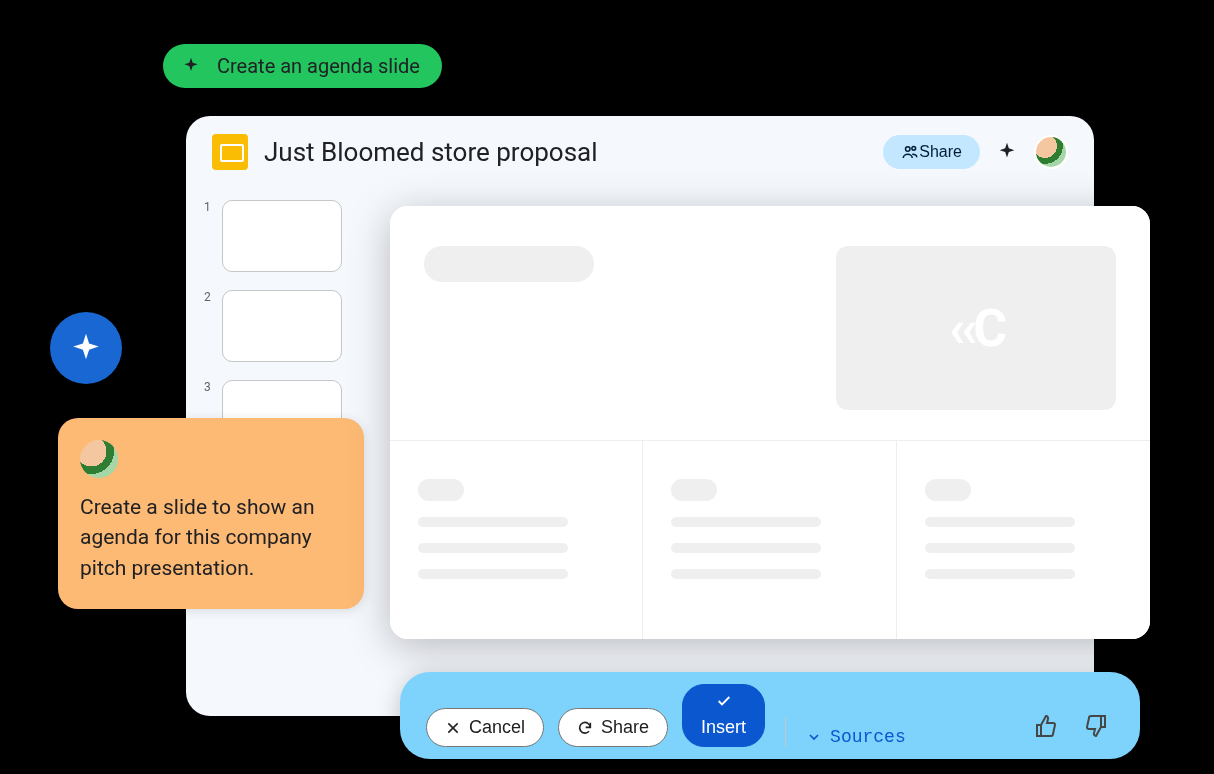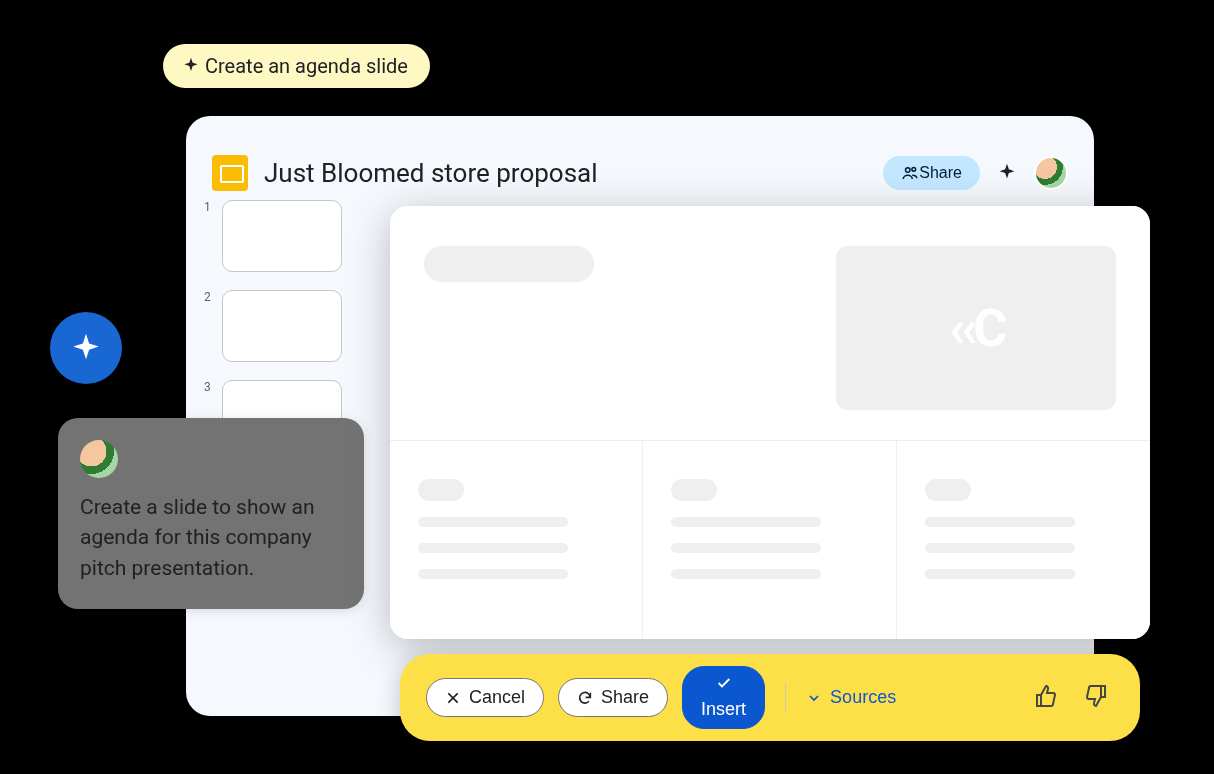--- a/index.html
+++ b/index.html
@@ -10,26 +10,26 @@
     height: 774px;
     position: relative;
     overflow: hidden;
   }
 
   
   .suggestion-chip {
     position: absolute;
     left: 163px;
     top: 44px;
-    background: #fef9c3;
+    background: #22c55e;
     border-radius: 24px;
     padding: 10px 22px 10px 18px;
     display: flex;
     align-items: center;
-    gap: 4px;
+    gap: 16px;
     font-size: 20px;
     color: #202124;
     cursor: pointer;
   }
 
   
   .app-window {
     position: absolute;
     left: 186px;
     top: 116px;
@@ -37,21 +37,20 @@
     height: 600px;
     background: #f5f8fd;
     border-radius: 24px;
     overflow: visible;
   }
   .app-header {
     display: flex;
     align-items: center;
     padding: 18px 26px 14px 26px;
     gap: 16px;
-    margin-top: 21px;
   }
   .slides-icon {
     width: 36px; height: 36px;
     background: #fbbc04;
     border-radius: 4px;
     position: relative;
     flex-shrink: 0;
   }
   .slides-icon::after {
     content: "";
@@ -116,21 +115,21 @@
     align-items: center;
     justify-content: center;
   }
   .ai-orb svg { width: 34px; height: 34px; }
 
   
   .prompt-card {
     position: absolute;
     left: 58px; top: 418px;
     width: 306px;
-    background: #737373;
+    background: #fdba74;
     border-radius: 20px;
     padding: 22px 22px 26px 22px;
     box-shadow: 0 2px 12px rgba(0,0,0,.12);
   }
   .prompt-avatar {
     width: 38px; height: 38px;
     border-radius: 50%;
     background: radial-gradient(circle at 30% 30%, #f4c7a1 0 40%, #2e7d32 40% 60%, #a5d6a7 60%);
     margin-bottom: 14px;
   }
@@ -184,27 +183,27 @@
     display: flex; flex-direction: column; gap: 16px;
   }
   .gen-col:last-child { border-right: none; }
   .pill { background:#efefef; border-radius: 12px; height: 22px; width: 46px; }
   .line { background:#efefef; border-radius: 6px; height: 10px; width: 150px; }
 
   
   .action-bar {
     position: absolute;
     left: 400px;
-    top: 654px;
+    top: 672px;
     width: 740px;
-    background: #fde047;
+    background: #7dd3fc;
     border-radius: 30px;
     padding: 12px 26px;
     display: flex;
-    align-items: center;
+    align-items: flex-end;
     gap: 14px;
     box-shadow: 0 4px 24px rgba(0,0,0,.22);
   }
   .pill-btn {
     border: 1px solid #747775;
     background: #fff;
     border-radius: 22px;
     padding: 8px 18px;
     display: flex;
     align-items: center;
@@ -223,20 +222,21 @@
     width: 1px; height: 30px;
     background: #c4c7c5;
     margin: 0 6px;
   }
   .sources-btn {
     background: none; border: none;
     color: #0b57d0;
     font-size: 18px;
     display: flex; align-items: center; gap: 8px;
     cursor: pointer;
+    font-family: Liberation Mono, monospace;
   }
   .icon-btn {
     background: none; border: none;
     color: #444746;
     cursor: pointer;
     padding: 6px;
   }
   .spacer { flex: 1; }
 </style>
 </head>

